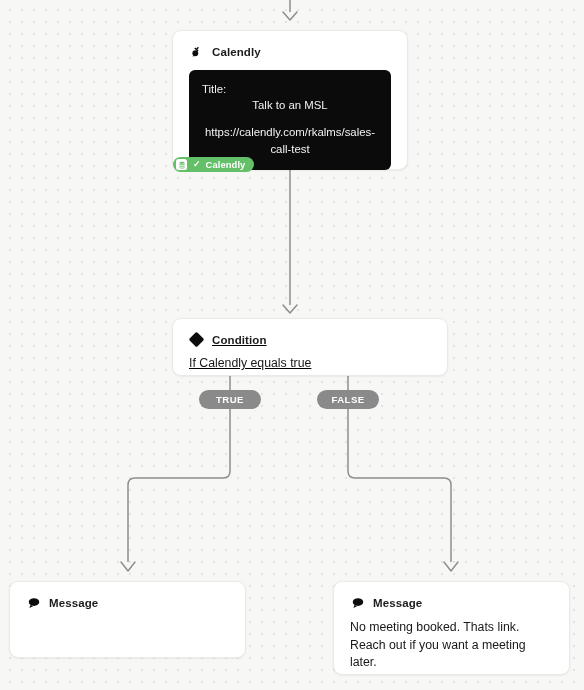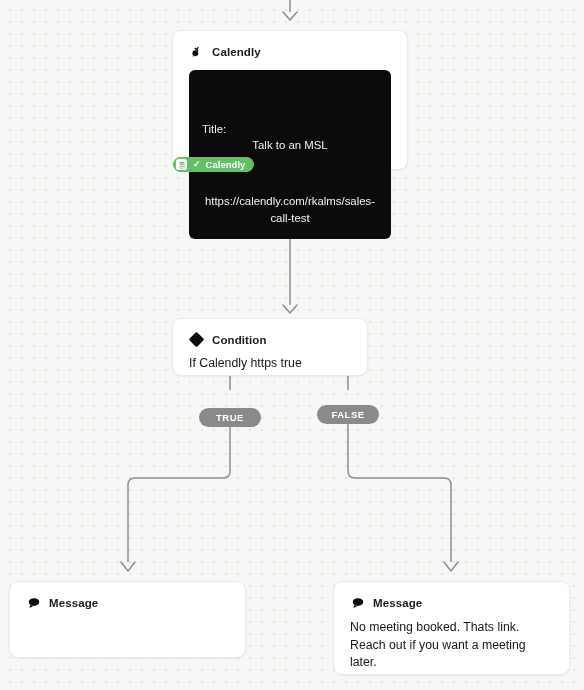--- a/index.html
+++ b/index.html
@@ -83,21 +83,21 @@
   .code-panel {
     margin: 11px 16px 0 16px;
     background: #0b0b0b;
     border-radius: 6px;
     padding: 11px 13px 13px 13px;
     color: #f2f2f2;
     font-size: 11.4px;
     line-height: 16.2px;
   }
 
-  .code-panel .cp-group { margin-bottom: 11px; margin-top: 40px; }
+  .code-panel .cp-group { margin-bottom: 11px; }
   .code-panel .cp-group:last-child { margin-bottom: 0; }
   .code-panel .cp-label { display: block; }
   .code-panel .cp-value { display: block; word-break: break-word; text-align: center; }
 
   
   .status-badge {
     position: absolute;
     left: 173px;
     top: 157px;
     display: flex;
@@ -133,22 +133,23 @@
     font-size: 9.4px;
     font-weight: 600;
     letter-spacing: 0.1px;
     line-height: 1;
   }
 
   
   #node-condition {
     left: 172px;
     top: 318px;
-    width: 196px;
+    width: 276px;
     height: 58px;
+    text-decoration: underline;
   }
 
   #node-condition .node-body {
     padding: 8px 16px 0 16px;
   }
 
   .diamond {
     width: 11px;
     height: 11px;
     background: #0c0c0c;
@@ -164,22 +165,22 @@
     background: #8a8a8a;
     color: #ffffff;
     font-size: 9.6px;
     font-weight: 700;
     letter-spacing: 0.45px;
     display: flex;
     align-items: center;
     justify-content: center;
   }
 
-  #pill-true  { left: 199px; top: 408px; width: 62px; }
-  #pill-false { left: 317px; top: 405px; width: 62px; }
+  #pill-true  { left: 199px; top: 390px; width: 62px; }
+  #pill-false { left: 317px; top: 390px; width: 62px; }
 
   
   #node-message-true {
     left: 9px;
     top: 581px;
     width: 237px;
     height: 77px;
   }
 
   #node-message-false {
@@ -261,21 +262,21 @@
     <span class="badge-label">Calendly</span>
   </div>
 
   <div class="node" id="node-condition">
     <div class="node-head">
       <span class="glyph">
         <span class="diamond"></span>
       </span>
       <span class="node-title">Condition</span>
     </div>
-    <div class="node-body">If Calendly https true</div>
+    <div class="node-body">If Calendly equals true</div>
   </div>
 
   <div class="branch-pill" id="pill-true">TRUE</div>
   <div class="branch-pill" id="pill-false">FALSE</div>
 
   <div class="node" id="node-message-true">
     <div class="node-head">
       <span class="glyph">
         <svg width="14" height="14" viewBox="0 0 24 24" aria-hidden="true">
           <g fill="#0c0c0c">

